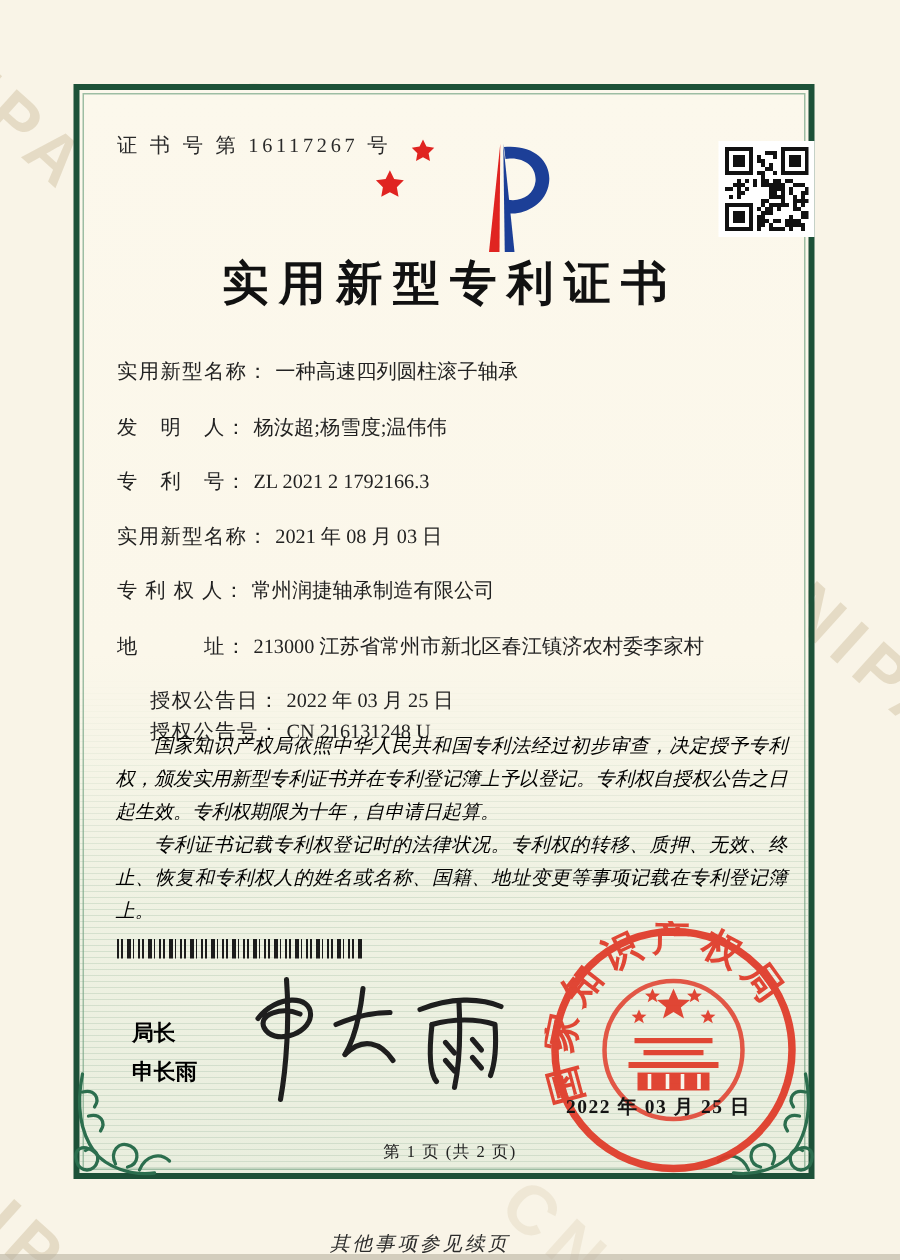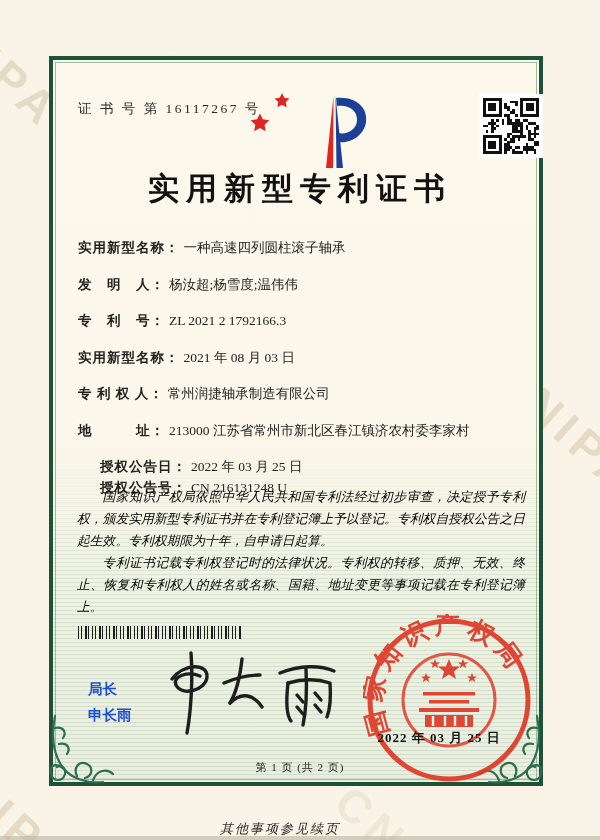--- a/index.html
+++ b/index.html
@@ -16,47 +16,47 @@
   .frame{position:absolute;left:49px;top:56px;width:494px;height:730px;
          border:4px solid #1d5138;box-sizing:border-box;background:linear-gradient(180deg,#fcf8ec 0%,#fbf7ea 52%,#f0f2e3 72%,#e9eede 100%);}
   .frame-inner{position:absolute;left:2px;top:2px;right:2px;bottom:2px;border:1px solid #9dbda3;}
   .texture{position:absolute;left:0;right:0;bottom:0;height:46%;
            background:repeating-linear-gradient(180deg,rgba(124,165,134,0.22) 0 1px,rgba(0,0,0,0) 1px 4px);
            -webkit-mask-image:linear-gradient(180deg,transparent 0,#000 45%);
            mask-image:linear-gradient(180deg,transparent 0,#000 45%);}
   .corner-flourish{position:absolute;width:86px;height:86px;}
 
   
-  .cert-no{position:absolute;left:78px;top:88px;font-size:13.5px;letter-spacing:2.5px;color:#2a2a2a;margin-top:12px;}
+  .cert-no{position:absolute;left:78px;top:88px;font-size:13.5px;letter-spacing:2.5px;color:#2a2a2a;}
   .logo{position:absolute;left:248px;top:92px;width:120px;height:80px;}
   .qr{position:absolute;left:479px;top:94px;width:64px;height:64px;background:#fff;
       display:flex;align-items:center;justify-content:center;}
   .title{position:absolute;left:0;right:0;top:168px;text-align:center;
          font-size:31px;font-weight:bold;letter-spacing:7px;color:#111;}
 
   
   .fields{position:absolute;left:78px;top:237px;width:448px;font-size:13.5px;color:#222;}
   .frow{display:flex;align-items:baseline;margin-bottom:15.5px;line-height:21px;white-space:nowrap;}
-  .flabel{font-weight:bold;letter-spacing:1px;}
+  .flabel{font-weight:normal;letter-spacing:1px;}
   .fvalue{margin-left:4px;}
   .grant-row{display:flex;flex-direction:column;}
   .grant-col2{margin-left:22px;}
 
   
   .body-text{position:absolute;left:77px;top:486px;width:448px;font-size:12.8px;line-height:22px;
              color:#000000;font-style:italic;text-align:justify;}
   .body-text p{margin:0;text-indent:2em;}
 
   
   .barcode{position:absolute;left:78px;top:626px;width:164px;height:13px;
            background:repeating-linear-gradient(90deg,#1c1c1c 0 1.5px,rgba(0,0,0,0) 1.5px 3px,#1c1c1c 3px 4px,rgba(0,0,0,0) 4px 7px,#1c1c1c 7px 9.5px,rgba(0,0,0,0) 9.5px 10.5px,#1c1c1c 10.5px 11.5px,rgba(0,0,0,0) 11.5px 14px);}
 
   
   .director{position:absolute;left:88px;top:676px;font-family:"Liberation Sans","DejaVu Sans",sans-serif;
-            font-weight:bold;font-size:14.5px;color:#1d4ed8;line-height:26px;}
+            font-weight:bold;font-size:14.5px;color:#000000;line-height:26px;}
   .signature{position:absolute;left:150px;top:645px;width:200px;height:100px;}
 
   
   .seal{position:absolute;left:363px;top:614px;width:172px;height:172px;opacity:.93;}
   .seal-date{position:absolute;left:368px;top:729px;width:142px;text-align:center;
              font-size:13px;font-weight:bold;color:#141414;letter-spacing:1px;white-space:nowrap;}
 
   
   .page-info{position:absolute;left:0;right:0;top:760px;text-align:center;font-size:11px;color:#222;letter-spacing:1px;}
   .note{position:absolute;left:0;right:40px;top:820px;text-align:center;font-size:13px;font-style:italic;color:#2b2b2b;letter-spacing:2px;}

